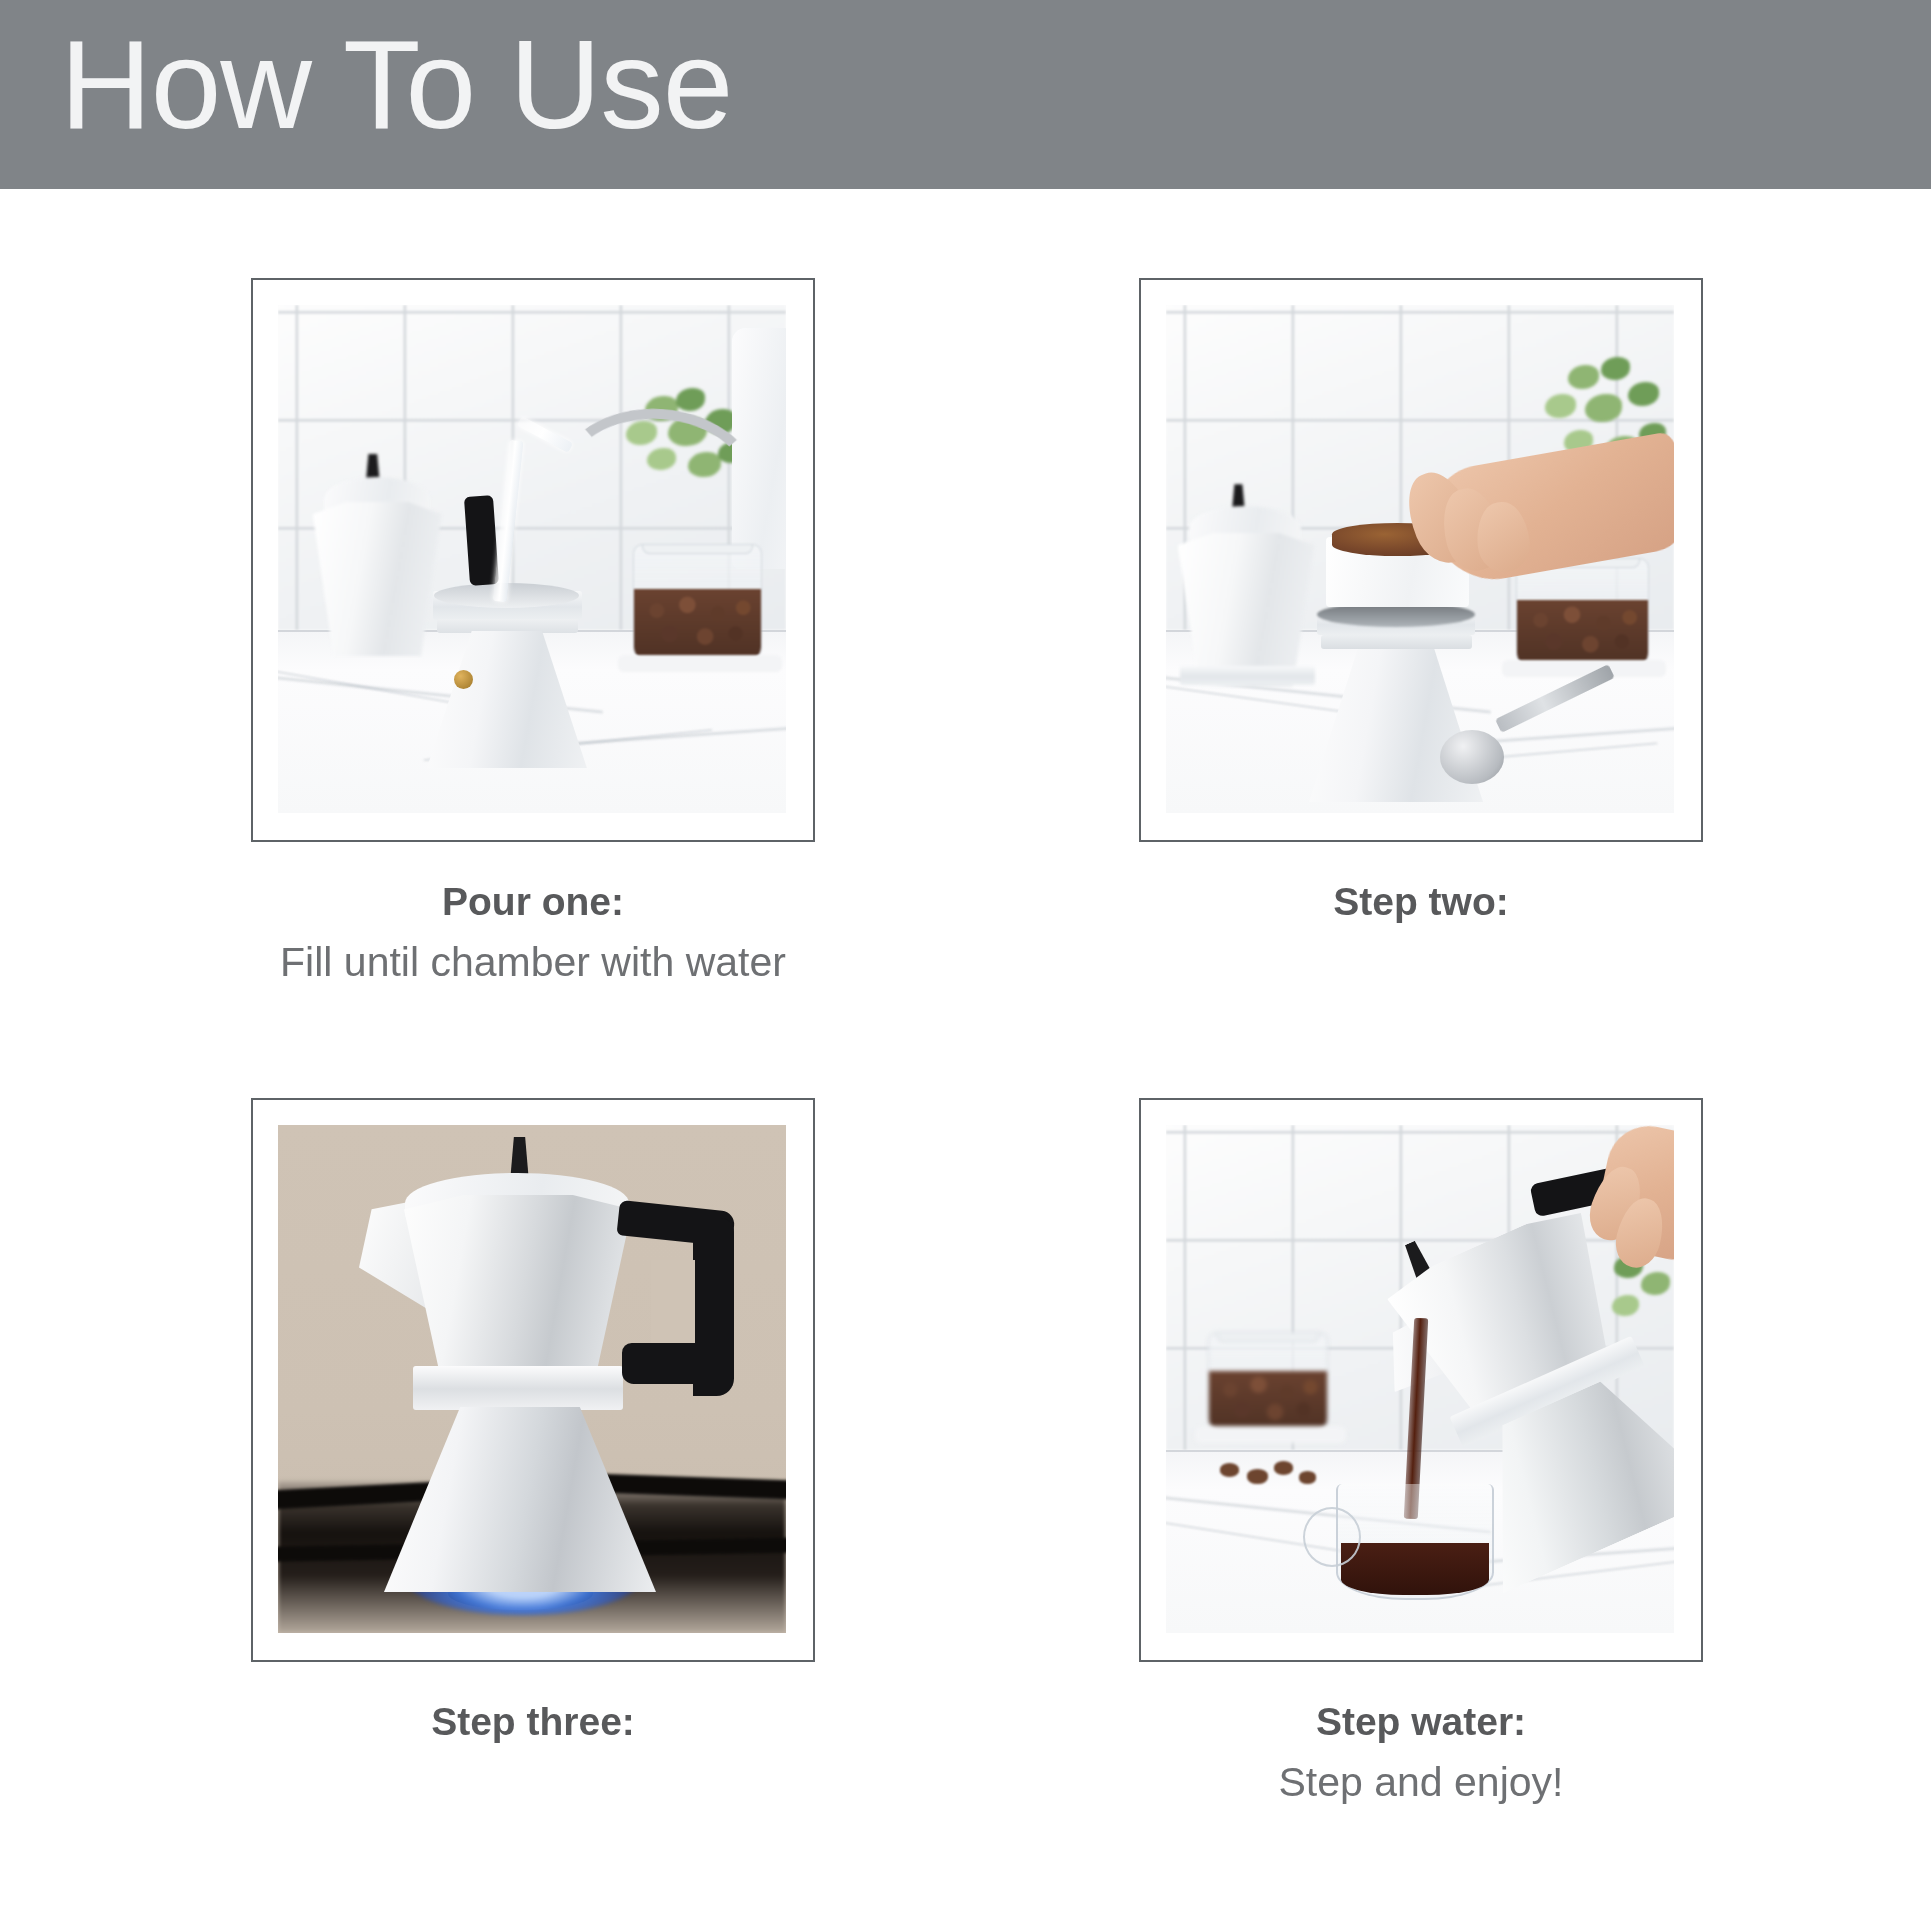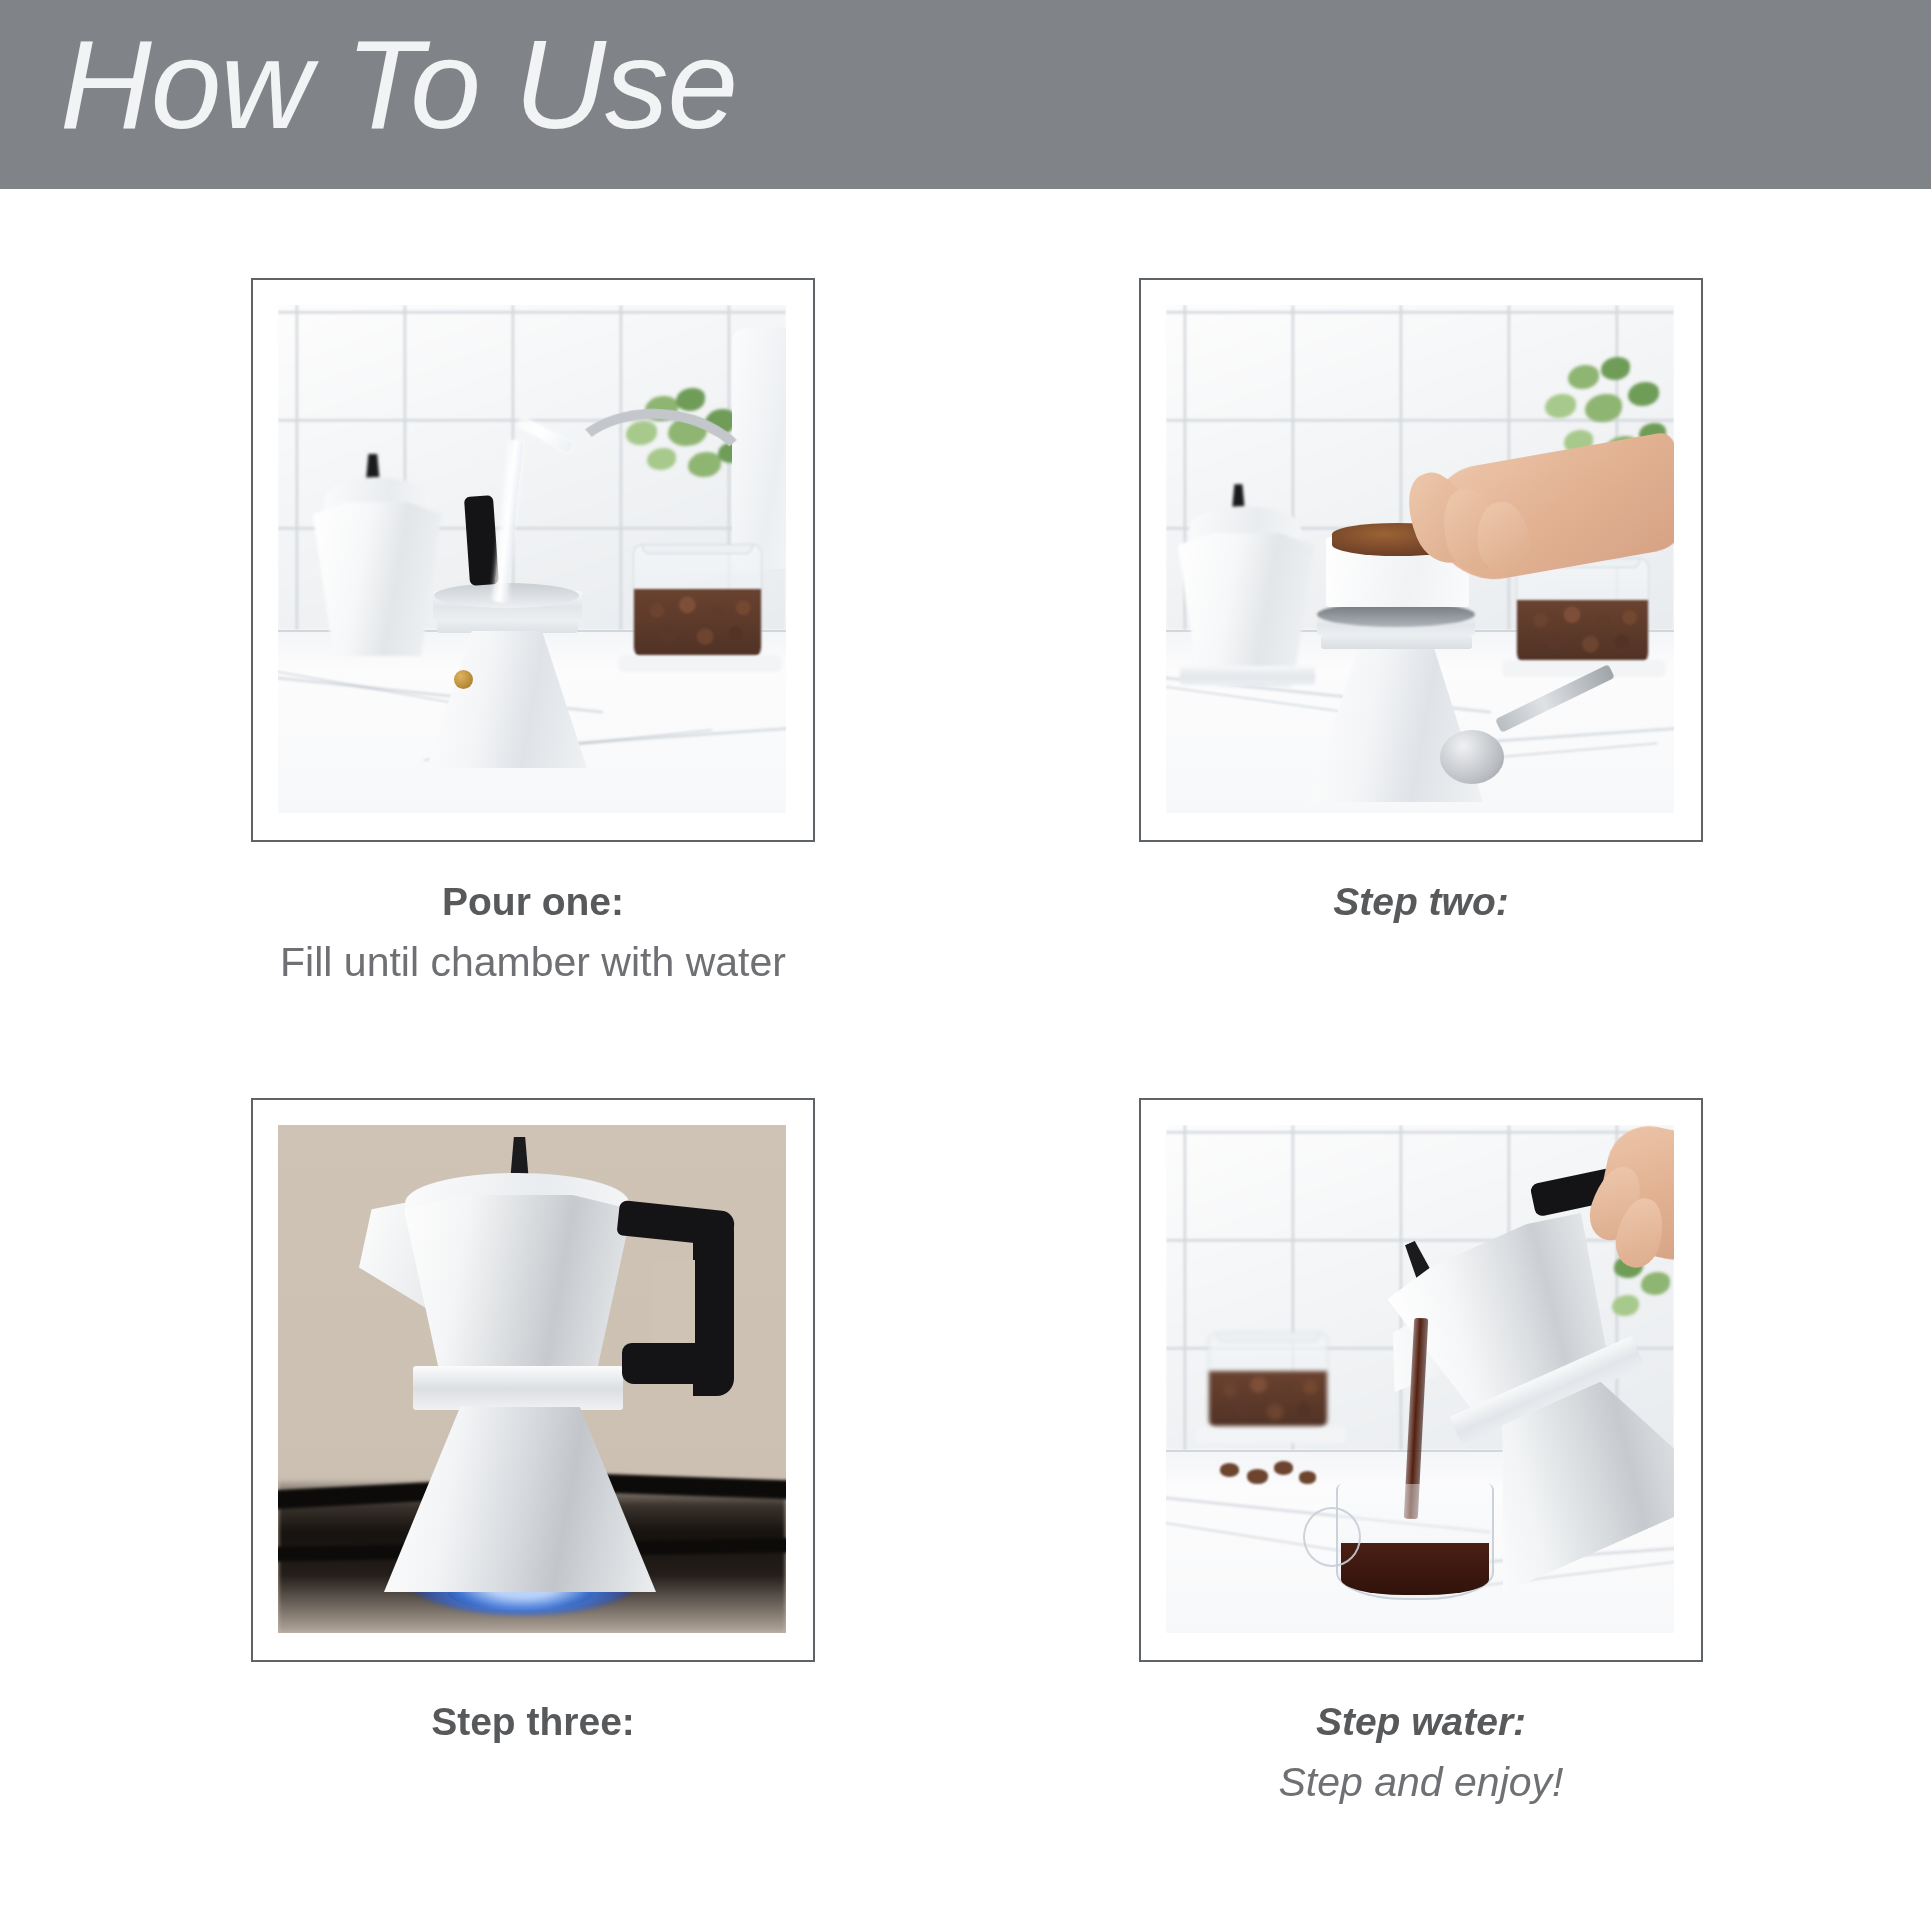--- a/index.html
+++ b/index.html
@@ -15,21 +15,20 @@
   }
 
   
   .header-band {
     position: absolute;
     left: 0;
     top: 0;
     width: 1931px;
     height: 189px;
     background: #808488;
-    font-style: italic;
   }
   .header-title {
     position: absolute;
     left: 60px;
     top: 11.6px;
     font-size: 127px;
     font-weight: 300;
     letter-spacing: -1px;
     color: #f2f3f4;
     line-height: 145px;
@@ -44,21 +43,21 @@
     width: 1931px;
     height: 1742px;
   }
   .step-cell {
     position: absolute;
     width: 888px;
   }
   .cell-r0 { top: 89px; }
   .cell-r1 { top: 909px; }
   .cell-c0 { left: 89px; }
-  .cell-c1 { left: 977px; font-style: italic; }
+  .cell-c1 { left: 977px; }
 
   .photo-frame {
     position: relative;
     width: 564px;
     height: 564px;
     margin: 0 auto;
     border: 2.9px solid #5e6367;
     background: #ffffff;
     box-sizing: border-box;
     overflow: hidden;

